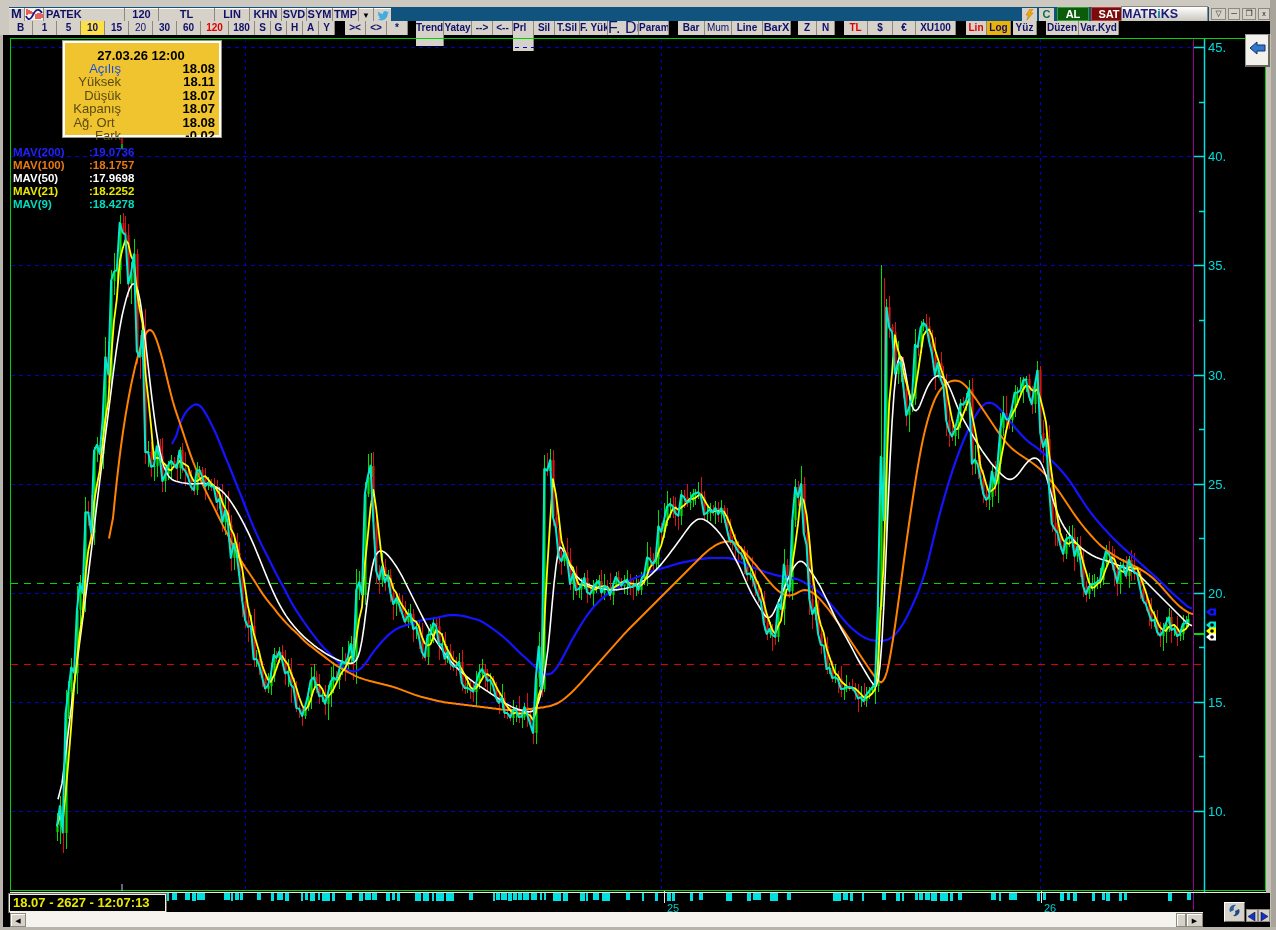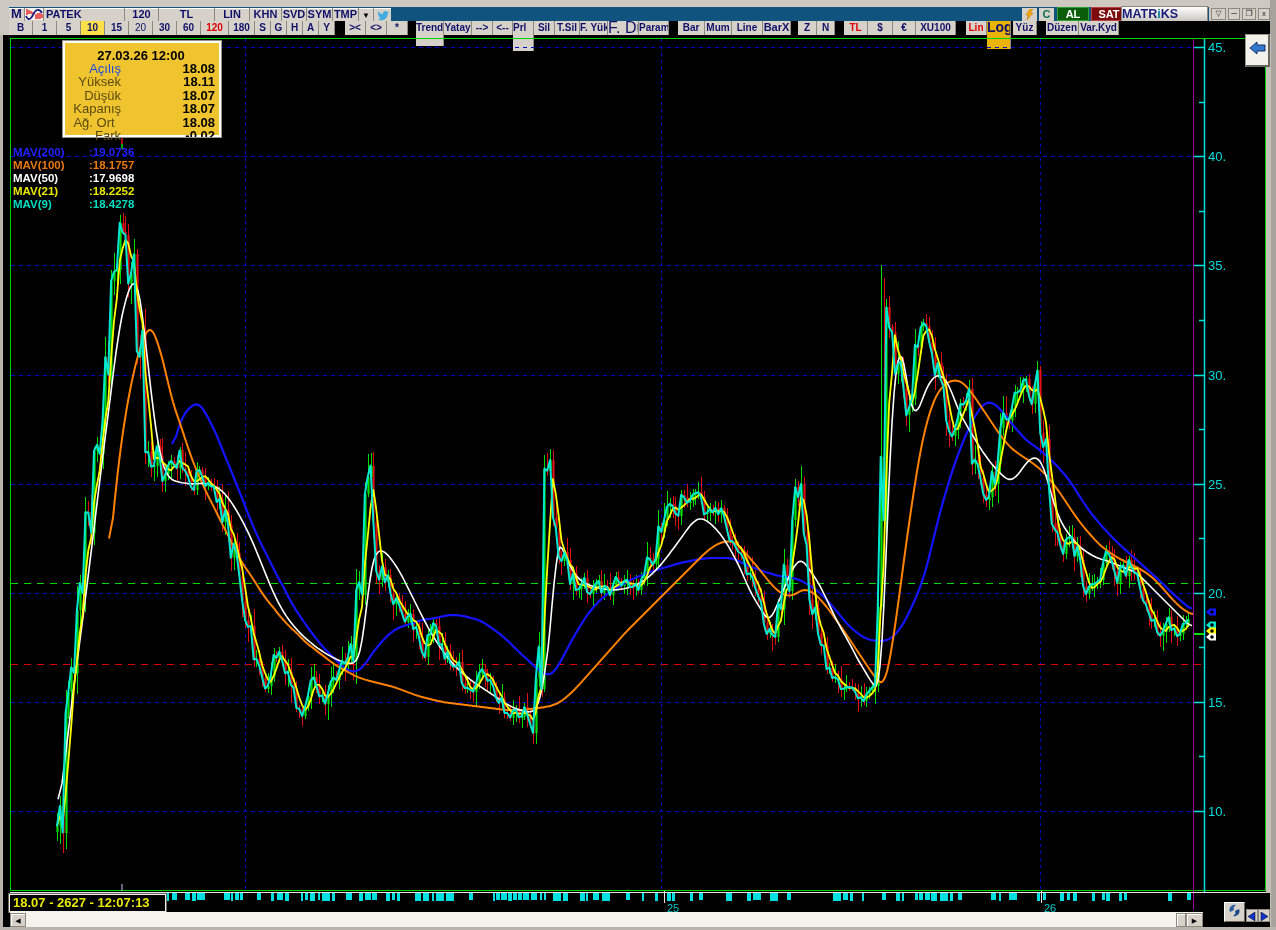--- a/index.html
+++ b/index.html
@@ -74,31 +74,31 @@
     <div style="position:absolute;left:444px;top:0;width:28px;height:14px;background:#d6d2c9;border-right:1px solid #8d897f;color:#10106a;font-weight:bold;font-size:10px;text-align:center;line-height:13px;white-space:nowrap;overflow:hidden">Yatay</div>
     <div style="position:absolute;left:472px;top:0;width:21px;height:14px;background:#d6d2c9;border-right:1px solid #8d897f;color:#10106a;font-weight:bold;font-size:10px;text-align:center;line-height:13px;white-space:nowrap;overflow:hidden">--&gt;</div>
     <div style="position:absolute;left:493px;top:0;width:20px;height:14px;background:#d6d2c9;border-right:1px solid #8d897f;color:#10106a;font-weight:bold;font-size:10px;text-align:center;line-height:13px;white-space:nowrap;overflow:hidden">&lt;--</div>
     <div style="position:absolute;left:513px;top:0;width:21px;height:30px;background:#d6d2c9;border-right:1px solid #8d897f;color:#10106a;font-weight:bold;font-size:10px;text-align:left;line-height:13px;white-space:nowrap;overflow:hidden">Prl</div>
     <div style="position:absolute;left:534px;top:0;width:21px;height:14px;background:#d6d2c9;border-right:1px solid #8d897f;color:#10106a;font-weight:bold;font-size:10px;text-align:center;line-height:13px;white-space:nowrap;overflow:hidden">Sil</div>
     <div style="position:absolute;left:555px;top:0;width:25px;height:14px;background:#d6d2c9;border-right:1px solid #8d897f;color:#10106a;font-weight:bold;font-size:10px;text-align:center;line-height:13px;white-space:nowrap;overflow:hidden">T.Sil</div>
     <div style="position:absolute;left:580px;top:0;width:28px;height:14px;background:#d6d2c9;border-right:1px solid #8d897f;color:#10106a;font-weight:bold;font-size:10px;text-align:center;line-height:13px;white-space:nowrap;overflow:hidden">F. Yük</div>
     <div style="position:absolute;left:608px;top:0;width:31px;height:14px;background:#d6d2c9;border-right:1px solid #8d897f;color:#10106a;font-weight:normal;font-size:16px;text-align:center;line-height:13px;white-space:nowrap;overflow:hidden">F. Düş</div>
     <div style="position:absolute;left:639px;top:0;width:30px;height:14px;background:#d6d2c9;border-right:1px solid #8d897f;color:#10106a;font-weight:bold;font-size:10px;text-align:center;line-height:13px;white-space:nowrap;overflow:hidden">Param</div>
     <div style="position:absolute;left:678px;top:0;width:27px;height:14px;background:#d6d2c9;border-right:1px solid #8d897f;color:#10106a;font-weight:bold;font-size:10px;text-align:center;line-height:13px;white-space:nowrap;overflow:hidden">Bar</div>
-    <div style="position:absolute;left:705px;top:0;width:27px;height:14px;background:#d6d2c9;border-right:1px solid #8d897f;color:#10106a;font-weight:bold;font-size:10px;text-align:center;line-height:13px;white-space:nowrap;overflow:hidden">Mum</div>
+    <div style="position:absolute;left:705px;top:0;width:27px;height:14px;background:#d6d2c9;border-right:1px solid #8d897f;color:#10106a;font-weight:normal;font-size:10px;text-align:center;line-height:13px;white-space:nowrap;overflow:hidden">Mum</div>
     <div style="position:absolute;left:732px;top:0;width:31px;height:14px;background:#d6d2c9;border-right:1px solid #8d897f;color:#10106a;font-weight:bold;font-size:10px;text-align:center;line-height:13px;white-space:nowrap;overflow:hidden">Line</div>
     <div style="position:absolute;left:763px;top:0;width:28px;height:14px;background:#d6d2c9;border-right:1px solid #8d897f;color:#10106a;font-weight:bold;font-size:11px;text-align:center;line-height:13px;white-space:nowrap;overflow:hidden">BarX</div>
     <div style="position:absolute;left:798px;top:0;width:19px;height:14px;background:#d6d2c9;border-right:1px solid #8d897f;color:#10106a;font-weight:bold;font-size:10px;text-align:center;line-height:13px;white-space:nowrap;overflow:hidden">Z</div>
     <div style="position:absolute;left:817px;top:0;width:18px;height:14px;background:#d6d2c9;border-right:1px solid #8d897f;color:#10106a;font-weight:bold;font-size:10px;text-align:center;line-height:13px;white-space:nowrap;overflow:hidden">N</div>
     <div style="position:absolute;left:844px;top:0;width:24px;height:14px;background:#d6d2c9;border-right:1px solid #8d897f;color:#e00000;font-weight:bold;font-size:10px;text-align:center;line-height:13px;white-space:nowrap;overflow:hidden">TL</div>
     <div style="position:absolute;left:868px;top:0;width:25px;height:14px;background:#d6d2c9;border-right:1px solid #8d897f;color:#10106a;font-weight:bold;font-size:10px;text-align:center;line-height:13px;white-space:nowrap;overflow:hidden">$</div>
     <div style="position:absolute;left:893px;top:0;width:23px;height:14px;background:#d6d2c9;border-right:1px solid #8d897f;color:#10106a;font-weight:bold;font-size:10px;text-align:center;line-height:13px;white-space:nowrap;overflow:hidden">€</div>
     <div style="position:absolute;left:916px;top:0;width:40px;height:14px;background:#d6d2c9;border-right:1px solid #8d897f;color:#10106a;font-weight:bold;font-size:10px;text-align:center;line-height:13px;white-space:nowrap;overflow:hidden">XU100</div>
     <div style="position:absolute;left:966px;top:0;width:21px;height:14px;background:#d6d2c9;border-right:1px solid #8d897f;color:#e00000;font-weight:bold;font-size:10px;text-align:center;line-height:13px;white-space:nowrap;overflow:hidden">Lin</div>
-    <div style="position:absolute;left:987px;top:0;width:24px;height:28px;background:#eab308;border-right:1px solid #8d897f;color:#10106a;font-weight:bold;font-size:14px;text-align:center;line-height:13px;white-space:nowrap;overflow:hidden">Log</div>
+    <div style="position:absolute;left:987px;top:0;width:24px;height:14px;background:#eab308;border-right:1px solid #8d897f;color:#10106a;font-weight:bold;font-size:10px;text-align:center;line-height:13px;white-space:nowrap;overflow:hidden">Log</div>
     <div style="position:absolute;left:1013px;top:0;width:24px;height:14px;background:#d6d2c9;border-right:1px solid #8d897f;color:#10106a;font-weight:bold;font-size:10px;text-align:center;line-height:13px;white-space:nowrap;overflow:hidden">Yüz</div>
     <div style="position:absolute;left:1046px;top:0;width:33px;height:14px;background:#d6d2c9;border-right:1px solid #8d897f;color:#10106a;font-weight:bold;font-size:10px;text-align:center;line-height:13px;white-space:nowrap;overflow:hidden">Düzen</div>
     <div style="position:absolute;left:1079px;top:0;width:40px;height:14px;background:#d6d2c9;border-right:1px solid #8d897f;color:#10106a;font-weight:bold;font-size:10px;text-align:center;line-height:13px;white-space:nowrap;overflow:hidden">Var.Kyd</div>
   </div>
 
 <div class="abs" style="left:10px;top:38px;width:1256px;height:853px;border:1px solid #00d400"></div>
 <svg width="1276" height="930" viewBox="0 0 1276 930" style="position:absolute;left:0;top:0">
 <line x1="11" y1="47.5" x2="1193" y2="47.5" stroke="#0000cd" stroke-width="1" stroke-dasharray="4 4"></line>
 <line x1="11" y1="156.5" x2="1193" y2="156.5" stroke="#0000cd" stroke-width="1" stroke-dasharray="4 4"></line>
 <line x1="11" y1="265.5" x2="1193" y2="265.5" stroke="#0000cd" stroke-width="1" stroke-dasharray="4 4"></line>

